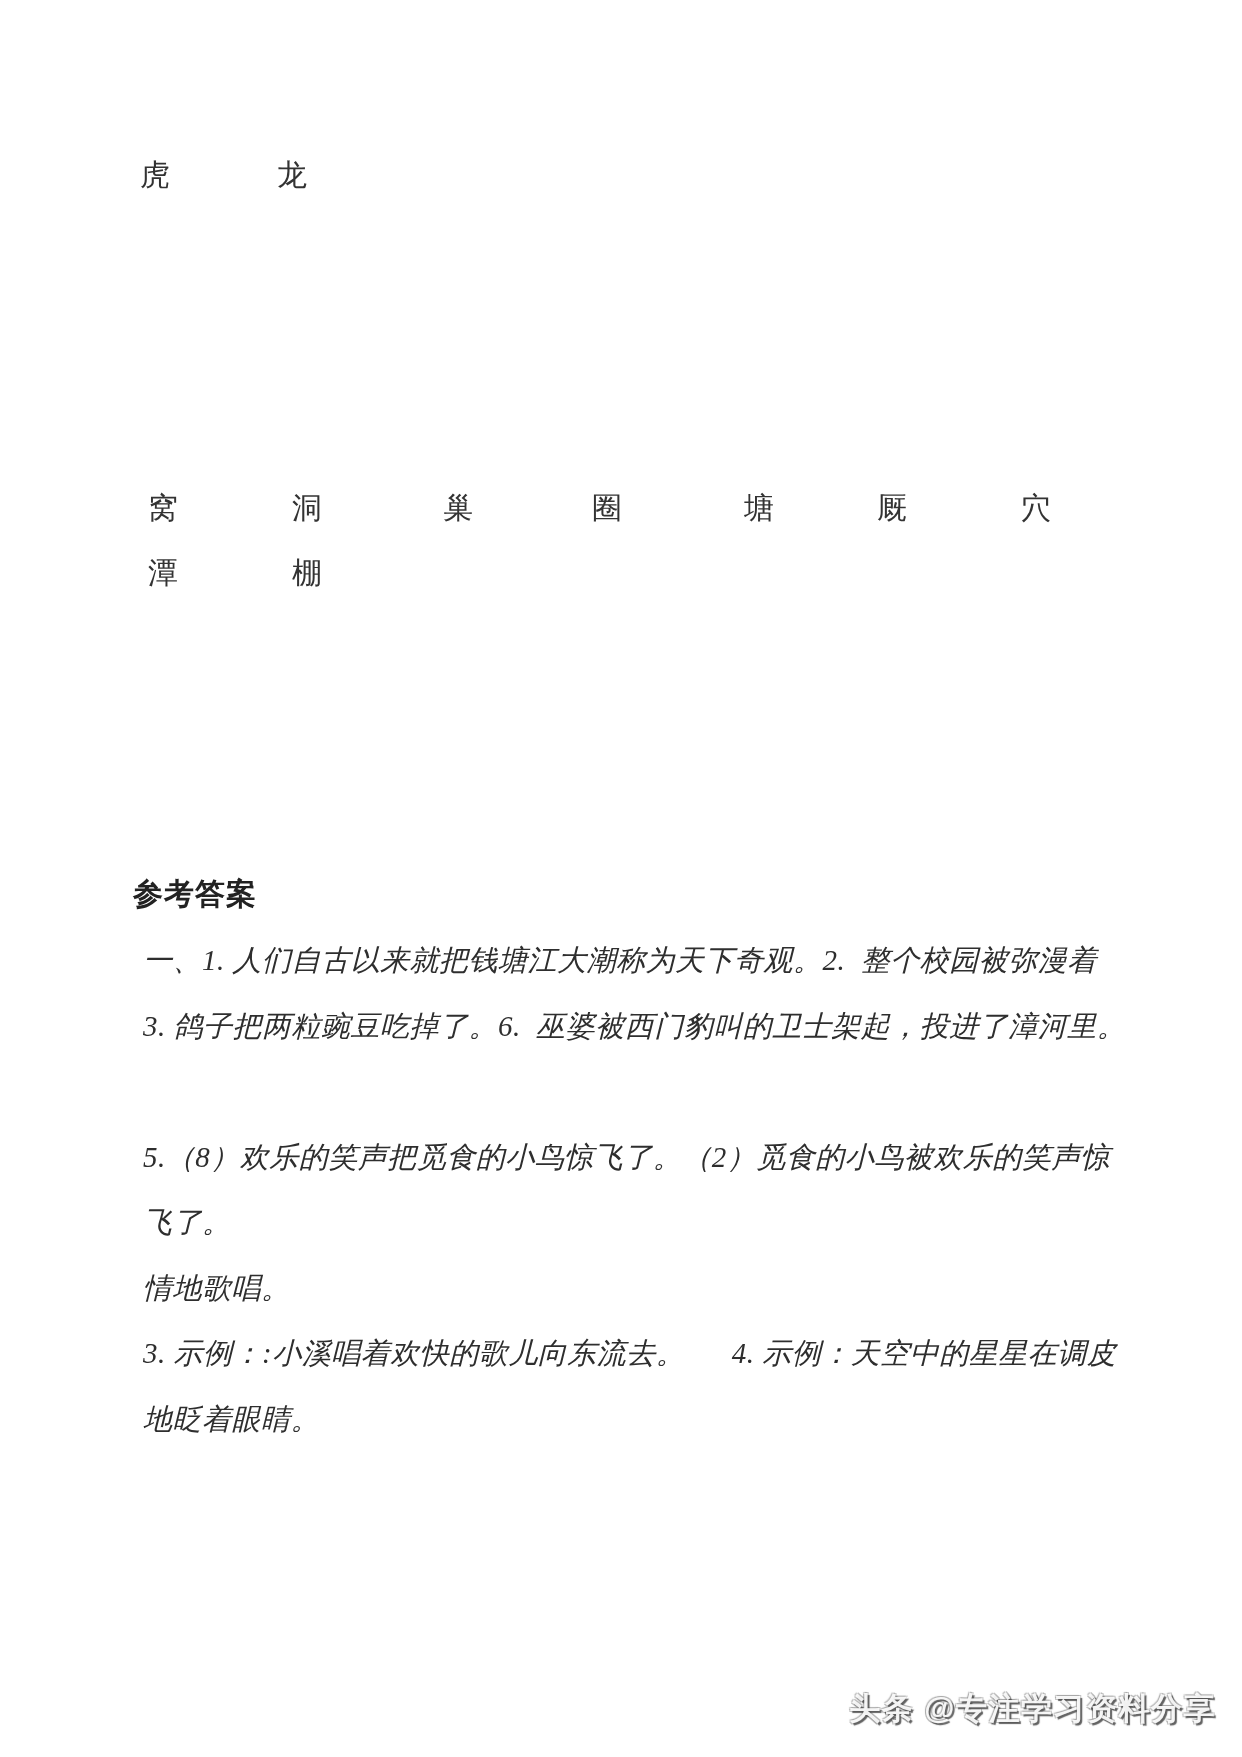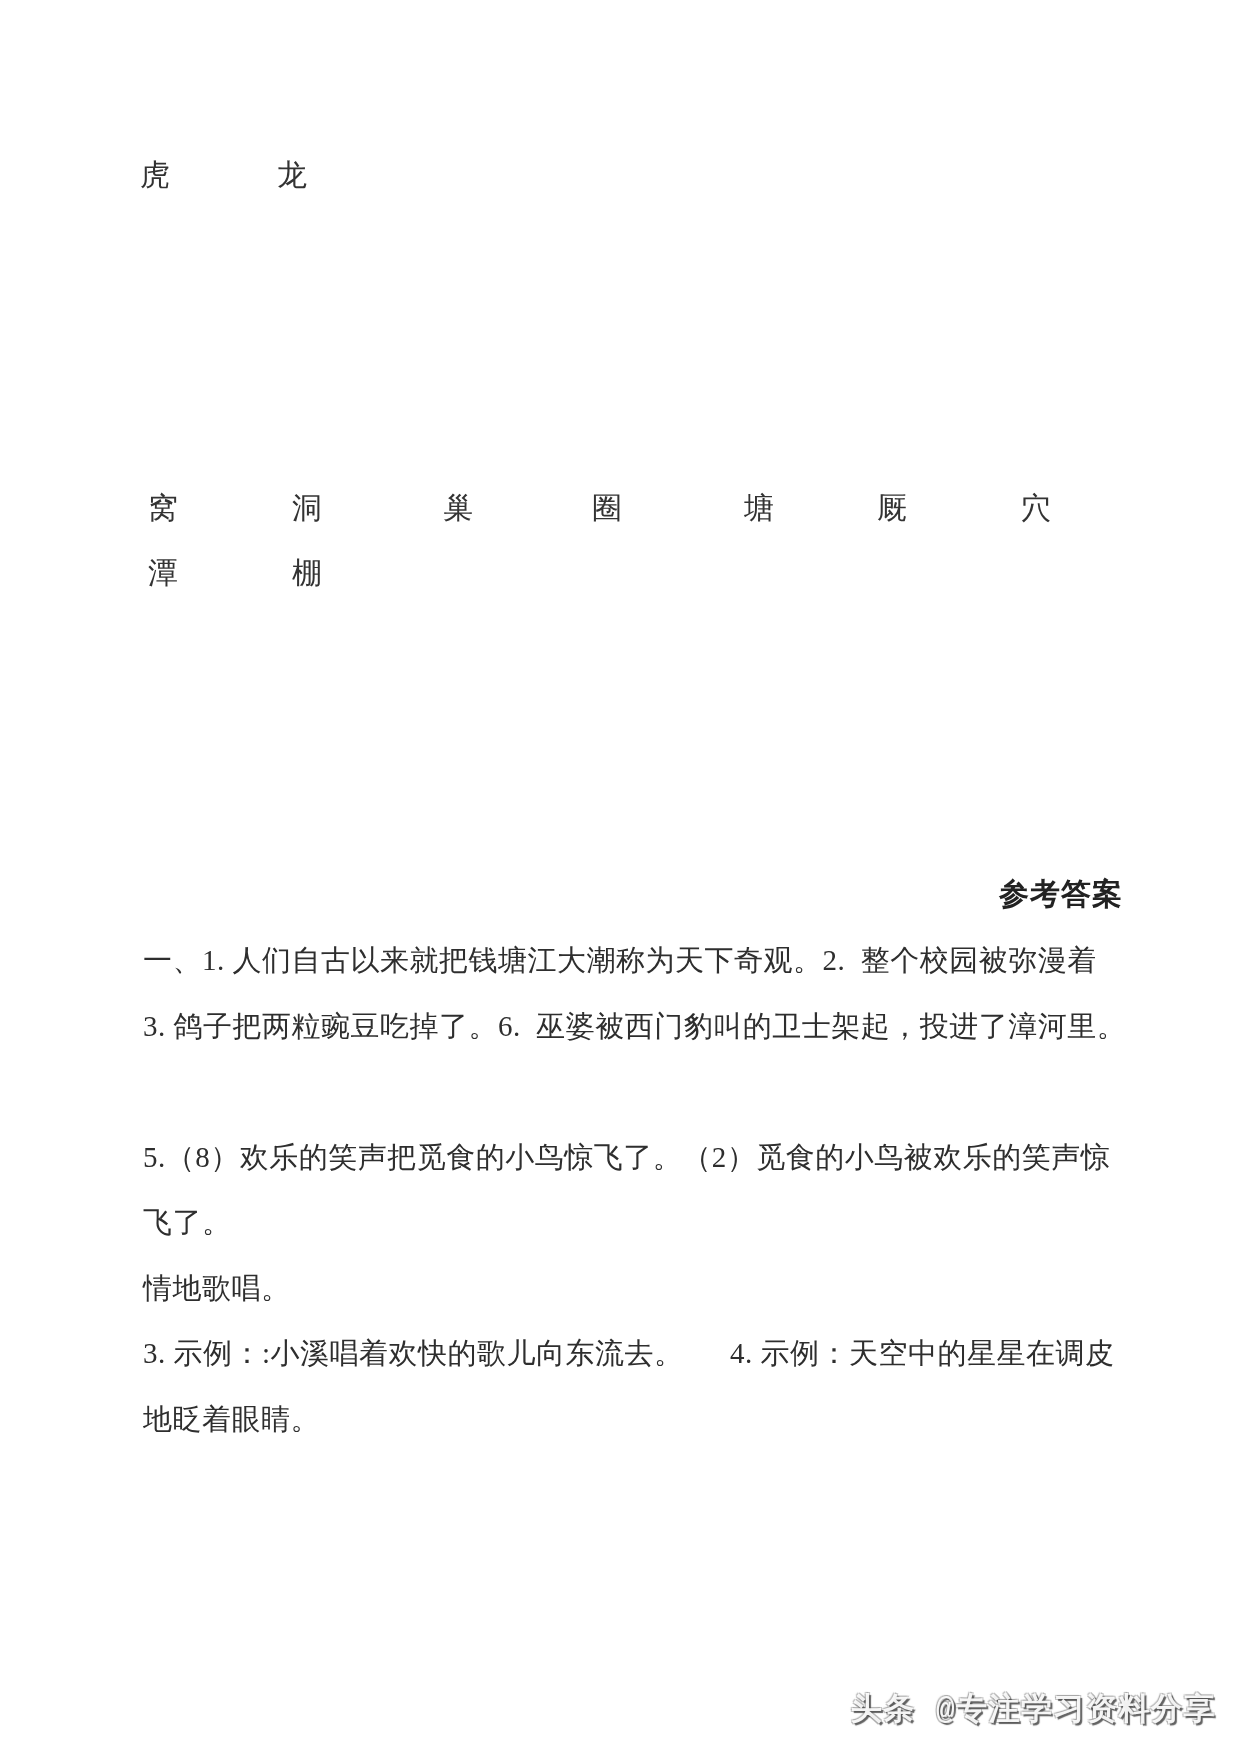--- a/index.html
+++ b/index.html
@@ -37,45 +37,46 @@
   .h7 { left: 1021px; top: 491px; }
   
   .p1 { left: 148px; top: 556px; }
   .p2 { left: 292px; top: 556px; }
 
   .answers-heading {
     position: absolute;
     left: 133px;
     top: 874px;
     width: 990px;
-    text-align: right;
+    text-align: left;
     font-size: 30px;
     font-weight: bold;
     letter-spacing: 1px;
     color: #222222;
   }
   .answers-block {
     position: absolute;
     left: 143px;
     top: 928px;
     width: 1010px;
+    font-style: italic;
   }
   .ans-line {
     font-size: 29px;
     line-height: 65.5px;
     height: 65.5px;
     white-space: pre;
     letter-spacing: 0.5px;
     color: #2e2e2e;
   }
   .watermark {
     position: absolute;
     top: 1688px;
     right: 26px;
-    font-family: Liberation Mono, monospace;
+    font-family: Liberation Sans, sans-serif;
     font-size: 31px;
     font-weight: 700;
     letter-spacing: 1.5px;
     white-space: nowrap;
     color: rgba(255, 255, 255, 0.92);
     text-shadow:
       2px 2px 1px rgba(70, 70, 70, 0.85),
       -1px -1px 1px rgba(140, 140, 140, 0.55),
       1px -1px 0 rgba(110, 110, 110, 0.4),
       -1px 1px 0 rgba(110, 110, 110, 0.4);

